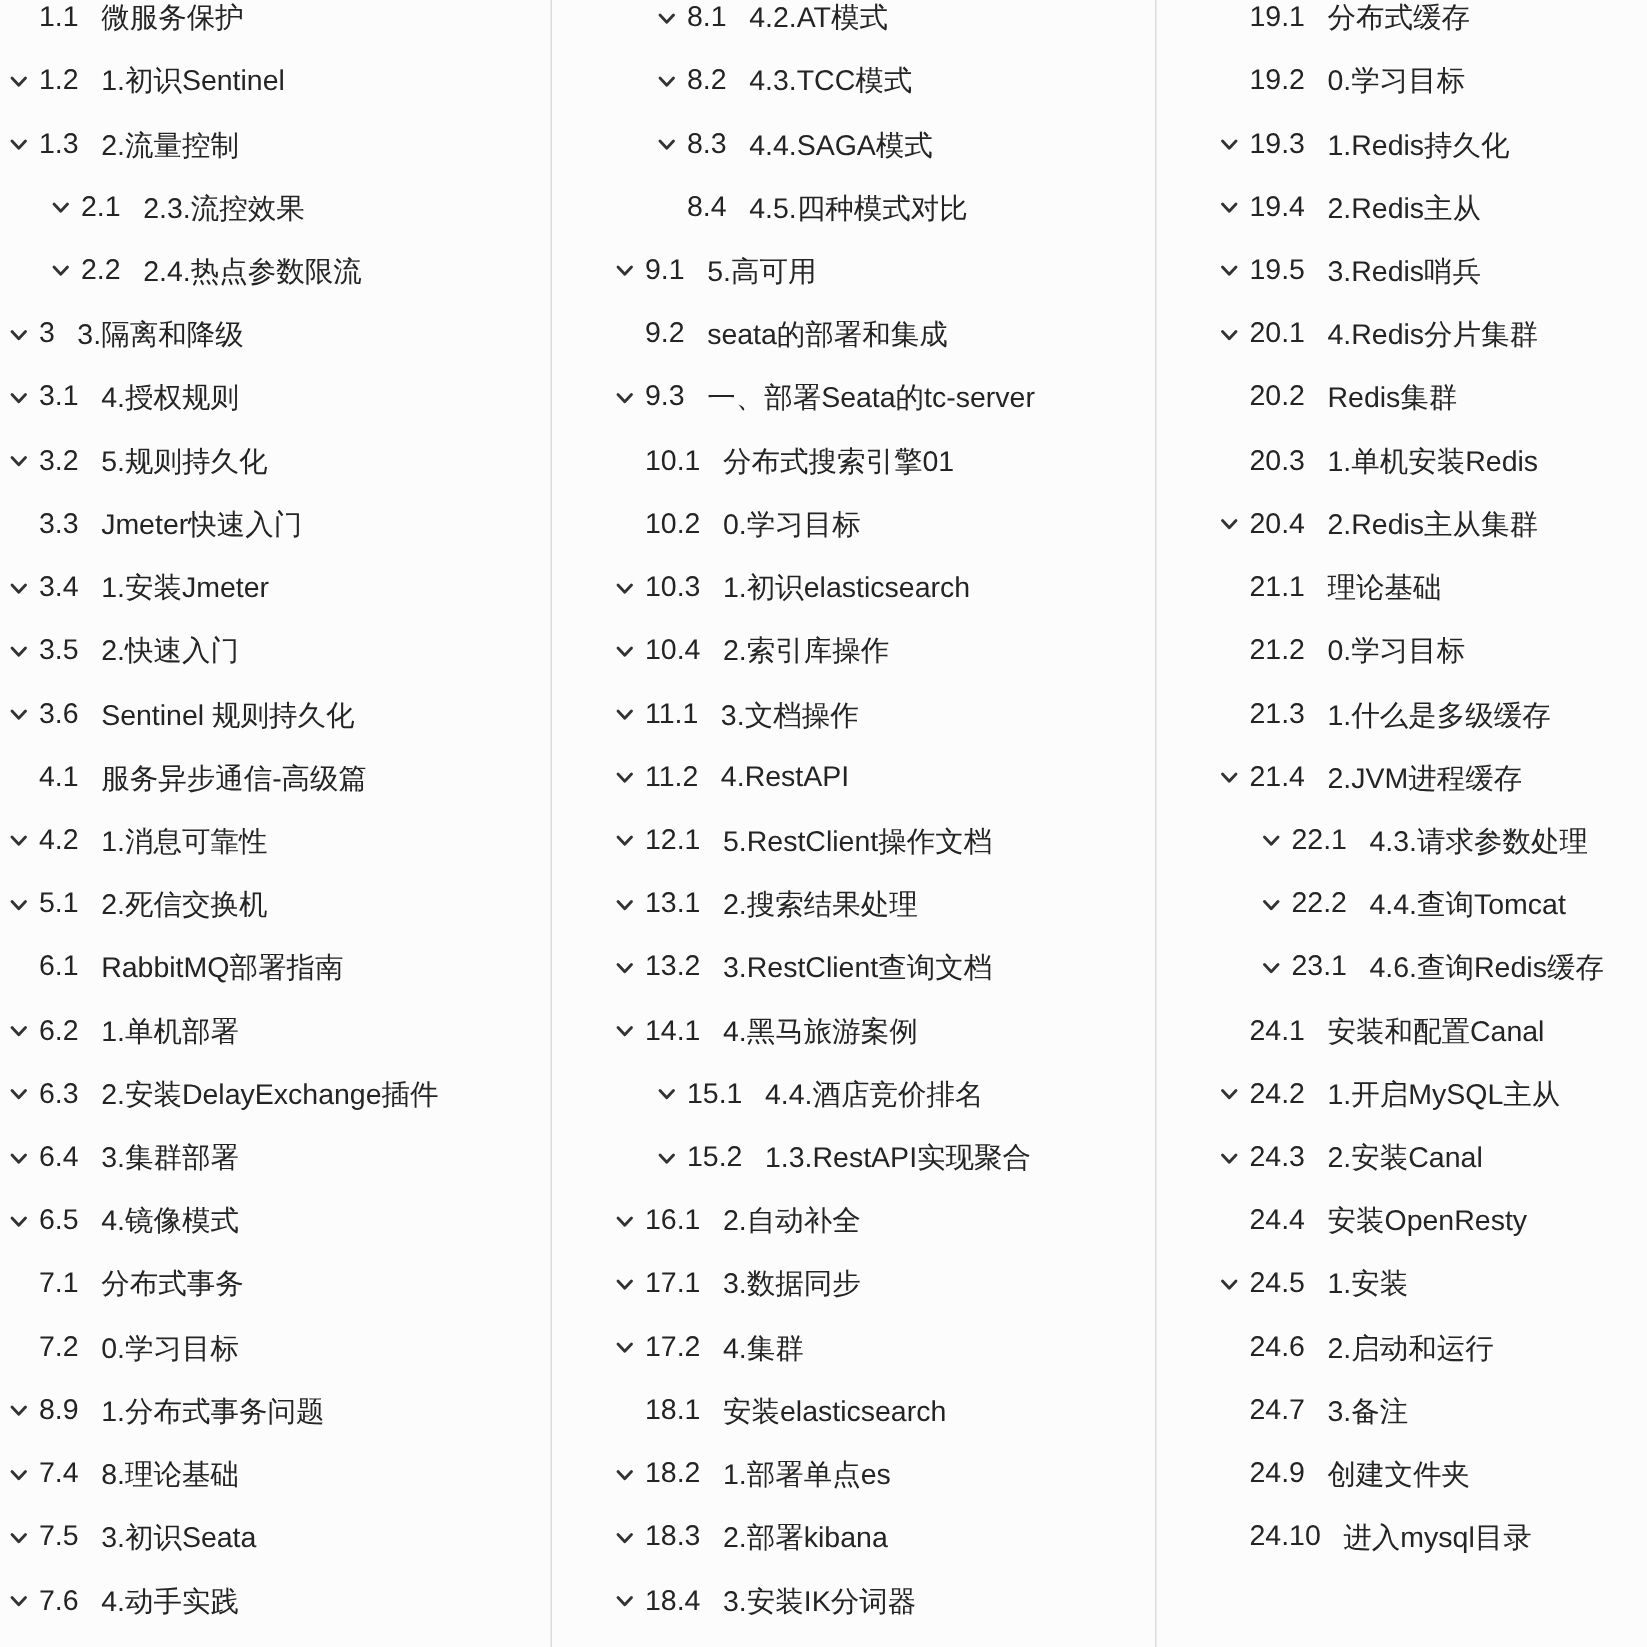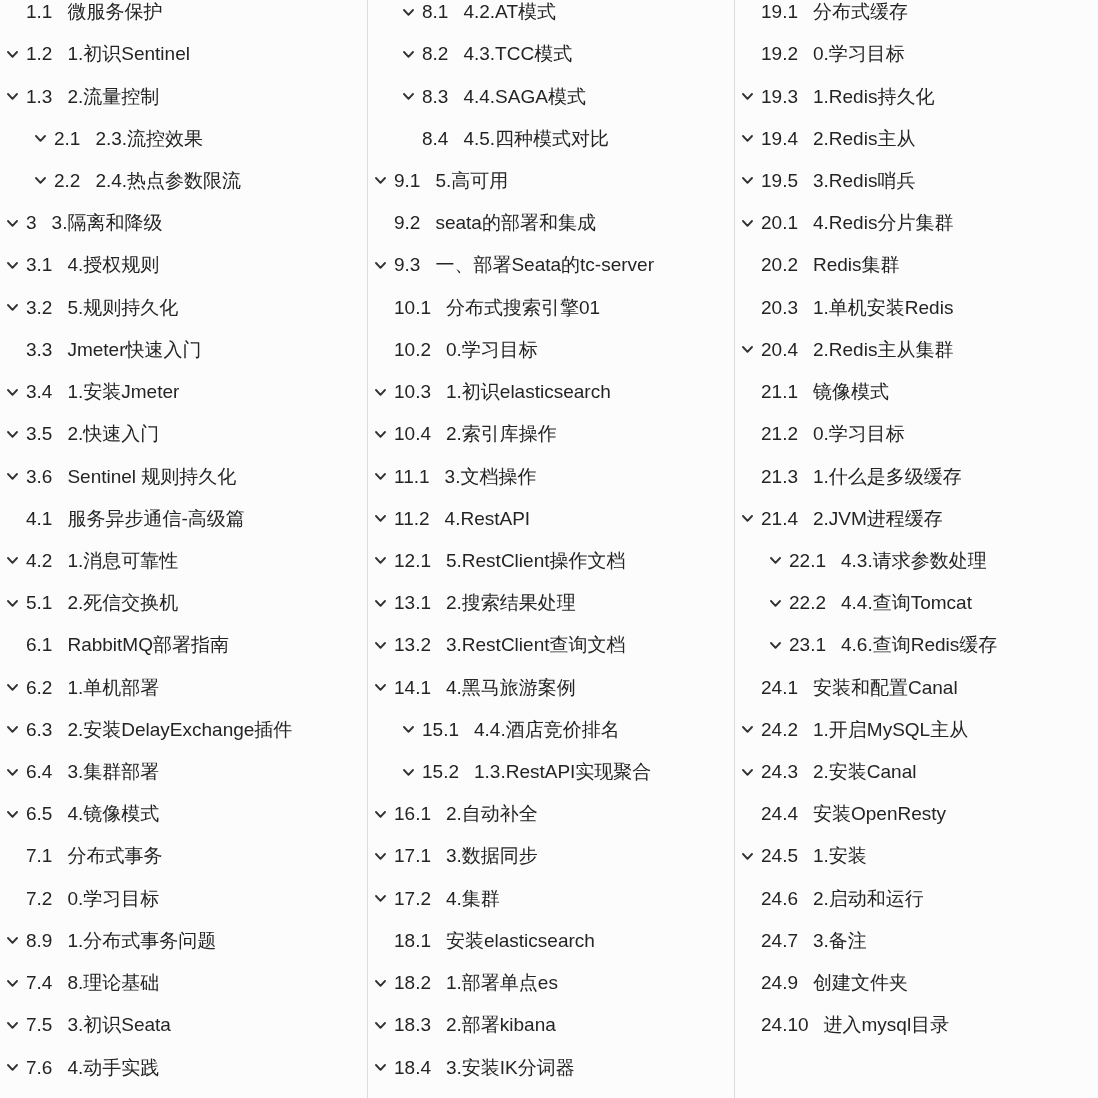--- a/index.html
+++ b/index.html
@@ -14,20 +14,21 @@
     width: 1098px;
     height: 1098px;
     background: var(--bg);
     font-family: "Liberation Sans", "DejaVu Sans", sans-serif;
     overflow: hidden;
   }
   .toc {
     display: flex;
     width: 1098px;
     height: 1098px;
+    gap: 36px;
   }
   .col {
     height: 100%;
     overflow: hidden;
   }
   .col-1 { width: 368px; border-right: 1px solid var(--divider); }
   .col-2 { width: 367px; border-right: 1px solid var(--divider); text-align: center; }
   .col-3 { flex: 1; }
   .col-inner { margin-top: -9px; }
   .toc-row {
@@ -550,21 +551,21 @@
             <svg width="13" height="9" viewBox="0 0 13 9">
               <polyline points="2,2 6.5,6.8 11,2" fill="none" stroke="var(--chev)" stroke-width="1.9" stroke-linecap="round" stroke-linejoin="round"></polyline>
             </svg>
           </span>
           <span class="num">20.4</span>
           <span class="title">2.Redis主从集群</span>
         </div>
         <div class="toc-row">
           <span class="chev-slot"></span>
           <span class="num">21.1</span>
-          <span class="title">镜像模式</span>
+          <span class="title">理论基础</span>
         </div>
         <div class="toc-row">
           <span class="chev-slot"></span>
           <span class="num">21.2</span>
           <span class="title">0.学习目标</span>
         </div>
         <div class="toc-row">
           <span class="chev-slot"></span>
           <span class="num">21.3</span>
           <span class="title">1.什么是多级缓存</span>

